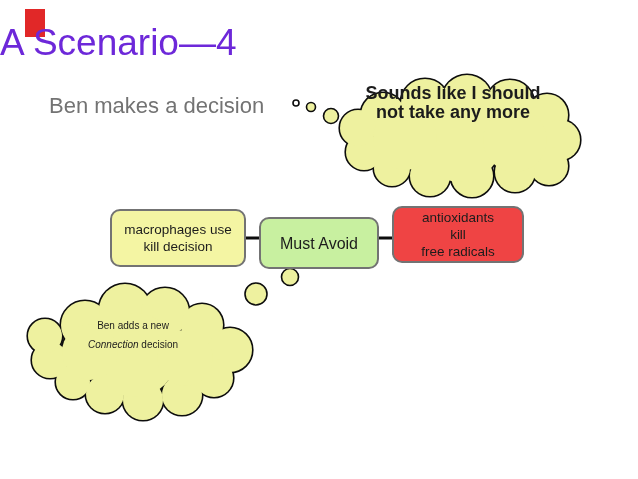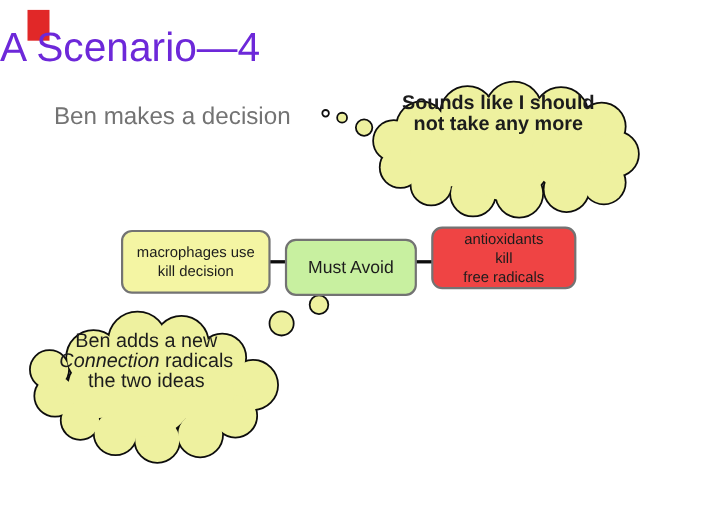--- a/index.html
+++ b/index.html
@@ -55,22 +55,22 @@
 
   .bubble-text {
     text-align: center;
     color: #1c1c1c;
   }
   #bubble-top-text {
     left: 352px; top: 84px; width: 202px;
     font-size: 18px; line-height: 19px; font-weight: bold;
   }
   #bubble-bottom-text {
-    left: 38px; top: 300px; width: 190px;
-    font-size: 18px; line-height: 18.5px;
+    left: 38px; top: 317px; width: 190px;
+    font-size: 10px; line-height: 18.5px;
   }
   #bubble-bottom-text i { }
 </style>
 </head>
 <body>
 
 <div id="red-marker" class="abs"></div>
 
 <div id="slide-title" class="abs">A Scenario—4</div>
 <div id="lead-text" class="abs">Ben makes a decision</div>
@@ -188,15 +188,14 @@
   <span>free radicals</span>
 </div>
 
 <div id="bubble-top-text" class="abs bubble-text">
   <div>Sounds like I should</div>
   <div>not take any more</div>
 </div>
 
 <div id="bubble-bottom-text" class="abs bubble-text">
   <div>Ben adds a new</div>
-  <div><i>Connection</i><span> radicals</span></div>
-  <div>the two ideas</div>
+  <div><i>Connection</i><span> decision</span></div>
 </div>
 
 </body></html>

